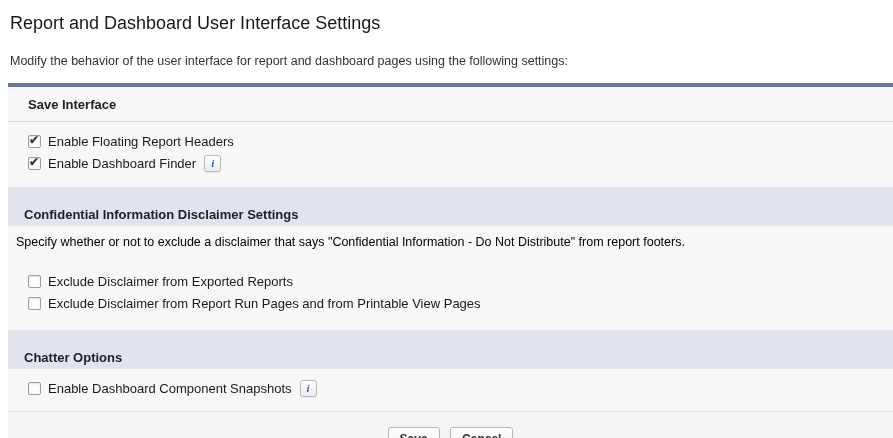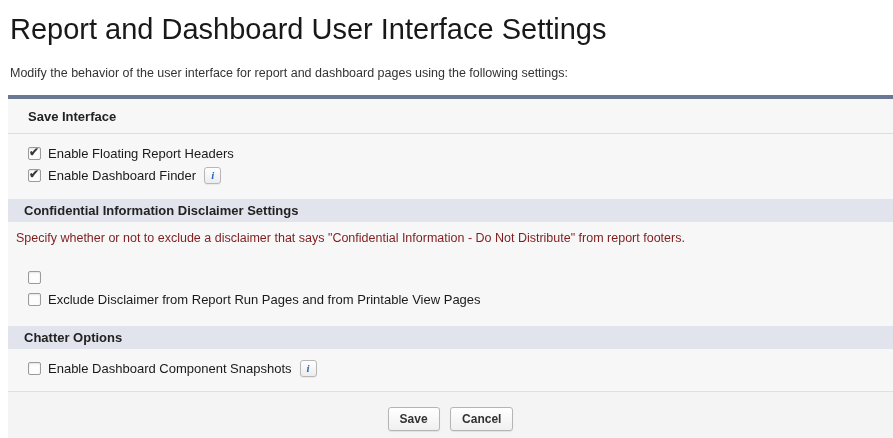--- a/index.html
+++ b/index.html
@@ -3,46 +3,46 @@
 <meta charset="utf-8">
 <style>
   html,body{margin:0;padding:0;background:#ffffff;}
   body{
     width:893px;height:438px;overflow:hidden;
     font-family:"Liberation Sans","DejaVu Sans",sans-serif;
     color:#1a1a1a;
   }
   .page-title{
     margin:13px 0 4px 10px;
-    font-size:29px;font-weight:400;color:#181818;letter-spacing:0;
+    font-size:18px;font-weight:400;color:#181818;letter-spacing:0;
   }
   .page-intro{
     margin:20px 0 15px 10px;
     font-size:12.5px;color:#333333;
   }
   .panel{
     margin-left:8px;
     background:#f7f7f8;
     border-bottom:1px solid #dcdcdc;
   }
   .panel-topbar{height:4px;background:#6b7894;}
   .panel-header{
     padding:10px 0 9px 20px;
     font-size:13px;font-weight:bold;color:#222222;
     border-bottom:1px solid #dcdcdc;
   }
   .section-ui{padding:8px 0 13px 0;}
   .sub-header{
     background:#e1e4ed;
-    padding:4px 0 4px 16px;
+    padding:20px 0 4px 16px;
     font-size:13px;font-weight:bold;color:#222222;
   }
   .section-desc{
     margin:9px 17px 21px 8px;
-    font-size:12.5px;color:#7f1d1d;
+    font-size:12.5px;color:#000000;
   }
   .section-disclaimer{padding-bottom:16px;}
   .section-chatter{padding:8px 0 12px 0;}
   .cb-row{
     display:flex;align-items:center;
     height:22px;padding-left:20px;
     cursor:pointer;
   }
   .cb-row input[type=checkbox]{
     appearance:none;-webkit-appearance:none;
@@ -113,20 +113,21 @@
       <span class="info-btn">i</span>
     </label>
   </div>
 
   <div class="sub-header">Confidential Information Disclaimer Settings</div>
 
   <div class="section-disclaimer">
     <p class="section-desc">Specify whether or not to exclude a disclaimer that says "Confidential Information - Do Not Distribute" from report footers.</p>
     <label class="cb-row">
       <input type="checkbox" style="">
+      <span class="cb-label">Exclude Disclaimer from Exported Reports</span>
     </label>
     <label class="cb-row">
       <input type="checkbox" style="">
       <span class="cb-label">Exclude Disclaimer from Report Run Pages and from Printable View Pages</span>
     </label>
   </div>
 
   <div class="sub-header">Chatter Options</div>
 
   <div class="section-chatter">

